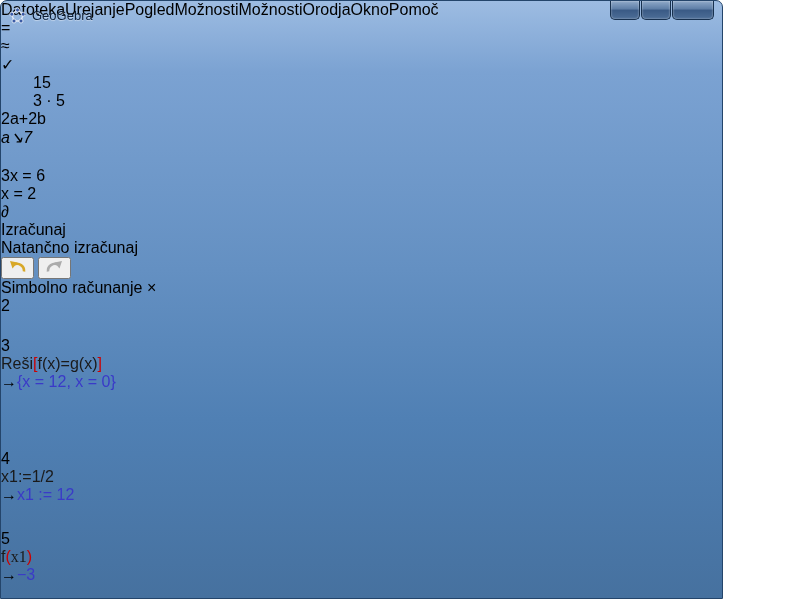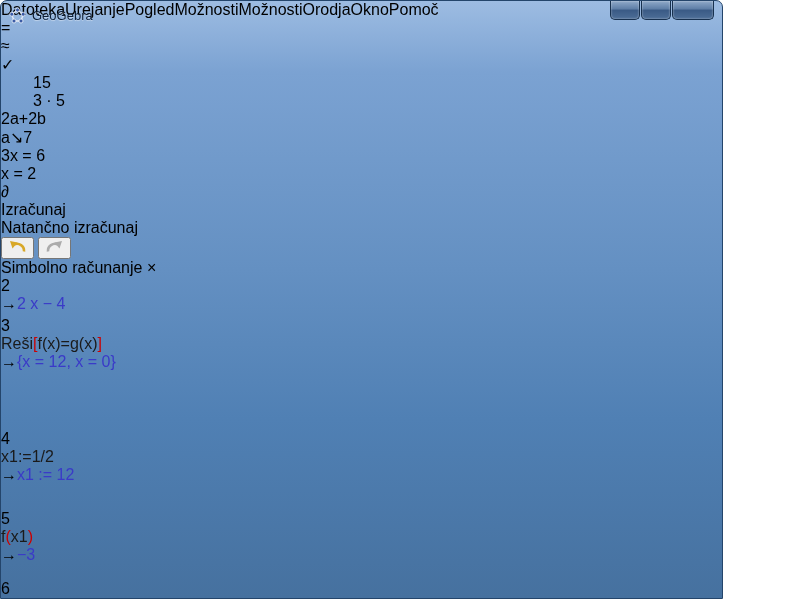--- a/index.html
+++ b/index.html
@@ -149,24 +149,24 @@
           <div class="stack">
             <div class="st">15</div>
             <div class="sb">3 · 5</div>
           </div>
         </div>
         <div class="tbtn" style="left: 191px;">
           <div class="stack">
             <div class="sb">2a+2b</div>
           </div>
         </div>
-        <div class="tbtn" style="left: 242px;">
+        <div class="tbtn" style="left: 242px; font-style: italic;">
           <div class="diag"><span class="da">a</span><span class="dar">↘</span><span class="db">7</span></div>
         </div>
-        <div class="tbtn" style="left: 288px;">
+        <div class="tbtn" style="left: 288px; margin-top: 20px;">
           <div class="stack">
             <div class="st">3x = 6</div>
             <div class="sb">x = 2</div>
           </div>
         </div>
         <div class="tbtn" style="left: 339px;"><span class="sym deriv">∂</span><span class="dd-tri"></span></div>
         <div class="tbsep" style="left: 139px;"></div>
         <div class="tbsep" style="left: 235px;"></div>
         <div class="tbsep" style="left: 332px;"></div>
       </div>
@@ -194,42 +194,39 @@
     <div class="panel-header">
       <span>Simbolno računanje</span>
       <span class="ph-btns">
         <span class="ph-btn"><span class="ico-restore"></span></span>
         <span class="ph-btn"><span class="ph-x">×</span></span>
       </span>
     </div>
     <div class="cas-rows" id="cas-rows">
         <div class="cas-row partial" style="height: 40px;">
           <div class="cas-num"><span>2</span></div>
-          <div class="cas-cell">
-            <div class="cas-output"><span class="cas-arrow">→</span><span class="cas-math" style="color: rgb(58, 58, 200);"><span>2 x − 4</span></span></div>
-          </div>
         </div>
         <div class="cas-row" style="height: 113px;">
           <div class="cas-num"><span>3</span></div>
           <div class="cas-cell">
             <div class="cas-input"><span style="color: rgb(26, 26, 26);">Reši</span><span style="color: rgb(204, 0, 0);">[</span><span style="color: rgb(26, 26, 26); margin-top: 40px;">f(x)=g(x)</span><span style="color: rgb(204, 0, 0);">]</span></div>
             <div class="cas-output"><span class="cas-arrow">→</span><span class="cas-math" style="color: rgb(58, 58, 200);"><span>{x = </span><span class="frac"><span class="fn">1</span><span class="fd">2</span></span><span>, x = 0}</span></span></div>
           </div>
         </div>
         <div class="cas-row" style="height: 80px;">
           <div class="cas-num"><span>4</span></div>
           <div class="cas-cell">
             <div class="cas-input"><span style="color: rgb(26, 26, 26); text-align: right;">x1:=1/2</span></div>
             <div class="cas-output"><span class="cas-arrow">→</span><span class="cas-math" style="color: rgb(58, 58, 200);"><span>x1 := </span><span class="frac"><span class="fn">1</span><span class="fd">2</span></span></span></div>
           </div>
         </div>
         <div class="cas-row" style="height: 70px;">
           <div class="cas-num"><span>5</span></div>
           <div class="cas-cell">
-            <div class="cas-input"><span style="color: rgb(26, 26, 26);">f</span><span style="color: rgb(204, 0, 0);">(</span><span style="color: rgb(26, 26, 26);">x1</span><span style="color: rgb(204, 0, 0);">)</span></div>
+            <div class="cas-input"><span style="color: rgb(26, 26, 26);">f</span><span style="color: rgb(204, 0, 0);">(</span><span style="color: rgb(26, 26, 26); font-family: Liberation Serif, serif;">x1</span><span style="color: rgb(204, 0, 0);">)</span></div>
             <div class="cas-output"><span class="cas-arrow">→</span><span class="cas-math" style="color: rgb(58, 58, 200);"><span>−3</span></span></div>
           </div>
         </div>
         <div class="cas-row" style="height: 67px;">
           <div class="cas-num"><span>6</span></div>
         </div>
       </div>
     <div class="cas-scroll">
       <div class="scr-btn scr-up"><span class="tri-up"></span></div>
       <div class="scr-thumb"></div>

